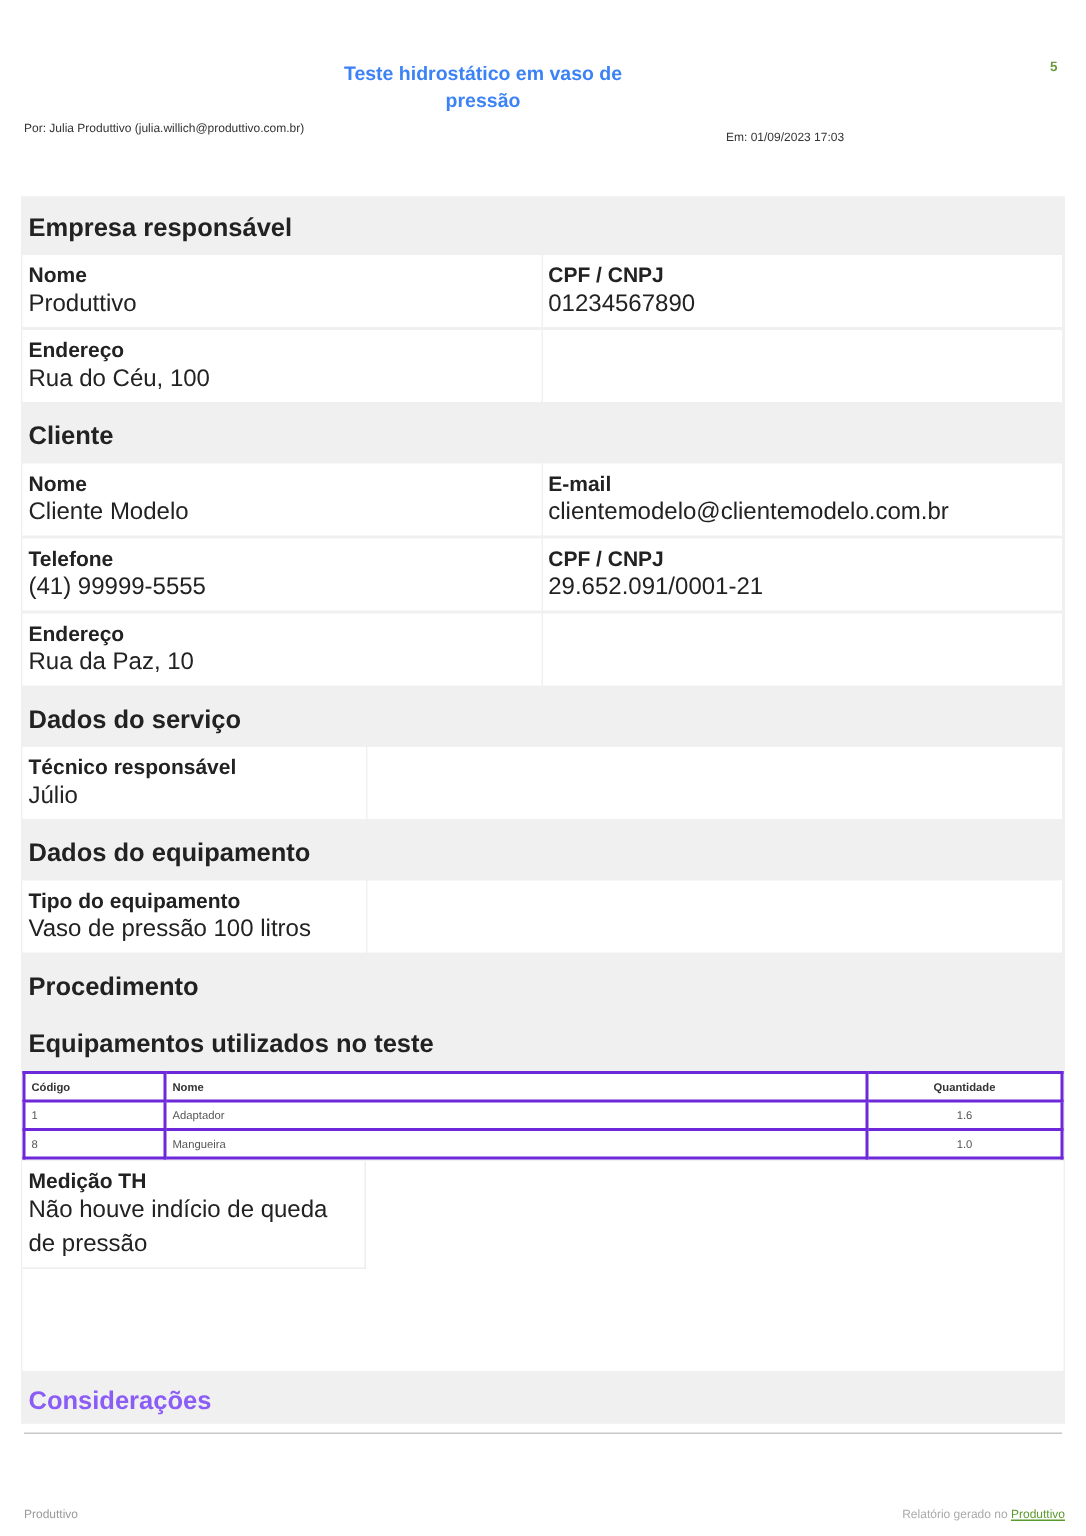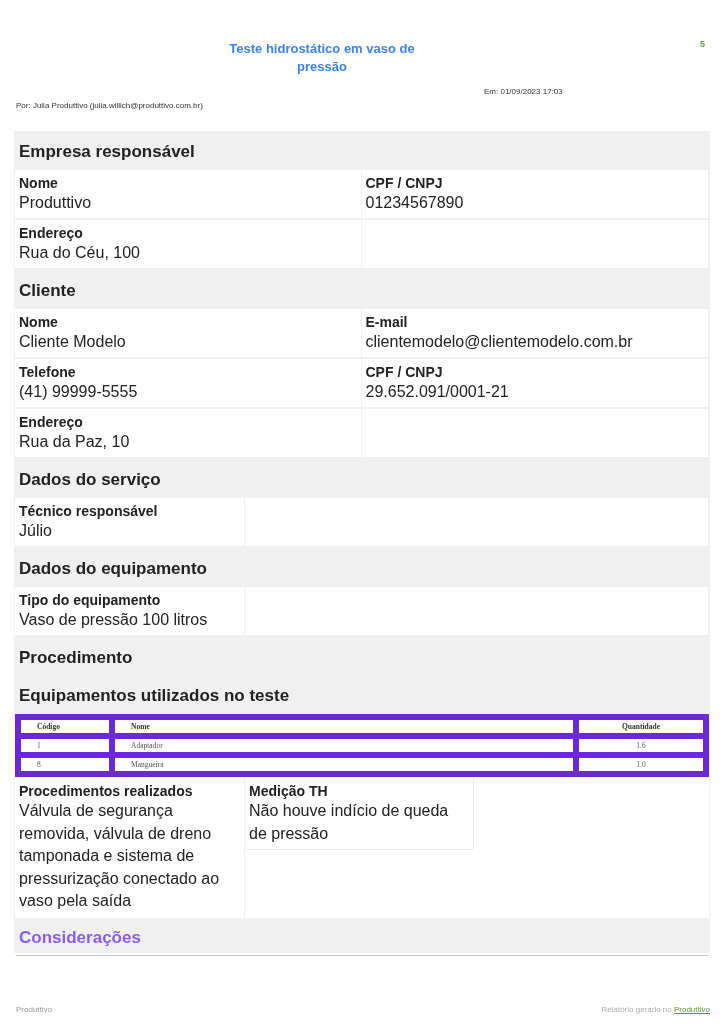--- a/index.html
+++ b/index.html
@@ -1,37 +1,37 @@
 <!DOCTYPE html>
 <html><head>
   <meta charset="utf-8">
   <style>
     * { box-sizing: border-box; margin: 0; padding: 0; }
     html, body { width: 724px; height: 1024px; background: #ffffff; overflow: hidden; }
     body { font-family: "Liberation Sans", sans-serif; color: #222; position: relative; }
 
     .page-number { position: absolute; left: 700px; top: 39px; font-size: 9px; color: #6a9a3a; font-weight: bold; }
     .title { position: absolute; left: 222px; top: 40px; width: 200px; text-align: center; font-size: 13px; font-weight: bold; line-height: 18px; color: #3b82f6; }
-    .meta-by { position: absolute; left: 16px; top: 101px; font-size: 8px; color: #333; }
+    .meta-by { position: absolute; left: 16px; top: 81px; font-size: 8px; color: #333; }
     .meta-at { position: absolute; left: 484px; top: 87px; font-size: 8px; color: #333; }
 
     .report { position: absolute; left: 14px; top: 131px; width: 696px; background: #f0f0f0; padding-bottom: 0; }
     .section-header { height: 39px; padding: 11px 5px 0 5px; font-size: 17px; font-weight: bold; color: #222; background: #f0f0f0; }
     .row { display: flex; background: #f0f0f0; padding: 0 1px; }
     .cell { background: #fff; padding: 4px 4px 4px 4px; margin-bottom: 2px; margin-right: 1px; }
     .cell .label { font-size: 14px; font-weight: bold; color: #222; line-height: 18px; }
     .cell .value { font-size: 16px; color: #222; line-height: 22px; }
     .w-half { width: 346px; }
     .w-half2 { width: 347px; }
     .w-small { width: 229px; }
     .w-rest { flex: 1; }
 
     .equip-header { height: 38px; padding: 10px 5px 0 5px; font-size: 17px; font-weight: bold; color: #222; background: #f0f0f0; }
     table.equip { width: 694px; margin-left: 1px; border-collapse: collapse; background: #fff; font-size: 7.5px; color: #555; }
-    table.equip td, table.equip th { border: 6px solid #6d28d9; height: 19px; padding: 0 16px; text-align: left; font-weight: normal; font-family: Liberation Serif, serif; }
+    table.equip td, table.equip th { border: 2px solid #6d28d9; height: 19px; padding: 0 4px; text-align: left; font-weight: normal; }
     table.equip th { font-weight: bold; color: #333; }
     table.equip .right { text-align: center; }
     .col-code { width: 94px; }
     .col-qty { width: 130px; }
 
     .proc-row { display: flex; background: #f0f0f0; padding: 0 1px; margin-top: 1px; }
     .proc-cell { background: #fff; padding: 4px 4px 4px 4px; }
     .proc-cell .label { font-size: 14px; font-weight: bold; line-height: 18px; color: #222; }
     .proc-cell .value { font-size: 16px; line-height: 22.5px; color: #222; }
     .proc-a { width: 229px; height: 140px; margin-right: 1px; }
@@ -141,24 +141,20 @@
       </tr>
       <tr>
         <td>8</td>
         <td>Mangueira</td>
         <td class="right">1.0</td>
       </tr>
     </tbody>
   </table>
 
   <div class="proc-row">
-    <div class="proc-cell proc-a">
-      <div class="label">Procedimentos realizados</div>
-      <div class="value">Válvula de segurança removida, válvula de dreno tamponada e sistema de pressurização conectado ao vaso pela saída</div>
-    </div>
     <div class="proc-wrap-b">
       <div class="proc-cell proc-b">
         <div class="label">Medição TH</div>
         <div class="value">Não houve indício de queda de pressão</div>
       </div>
     </div>
     <div class="proc-rest"></div>
   </div>
 
   <div class="consider-header">Considerações</div>

